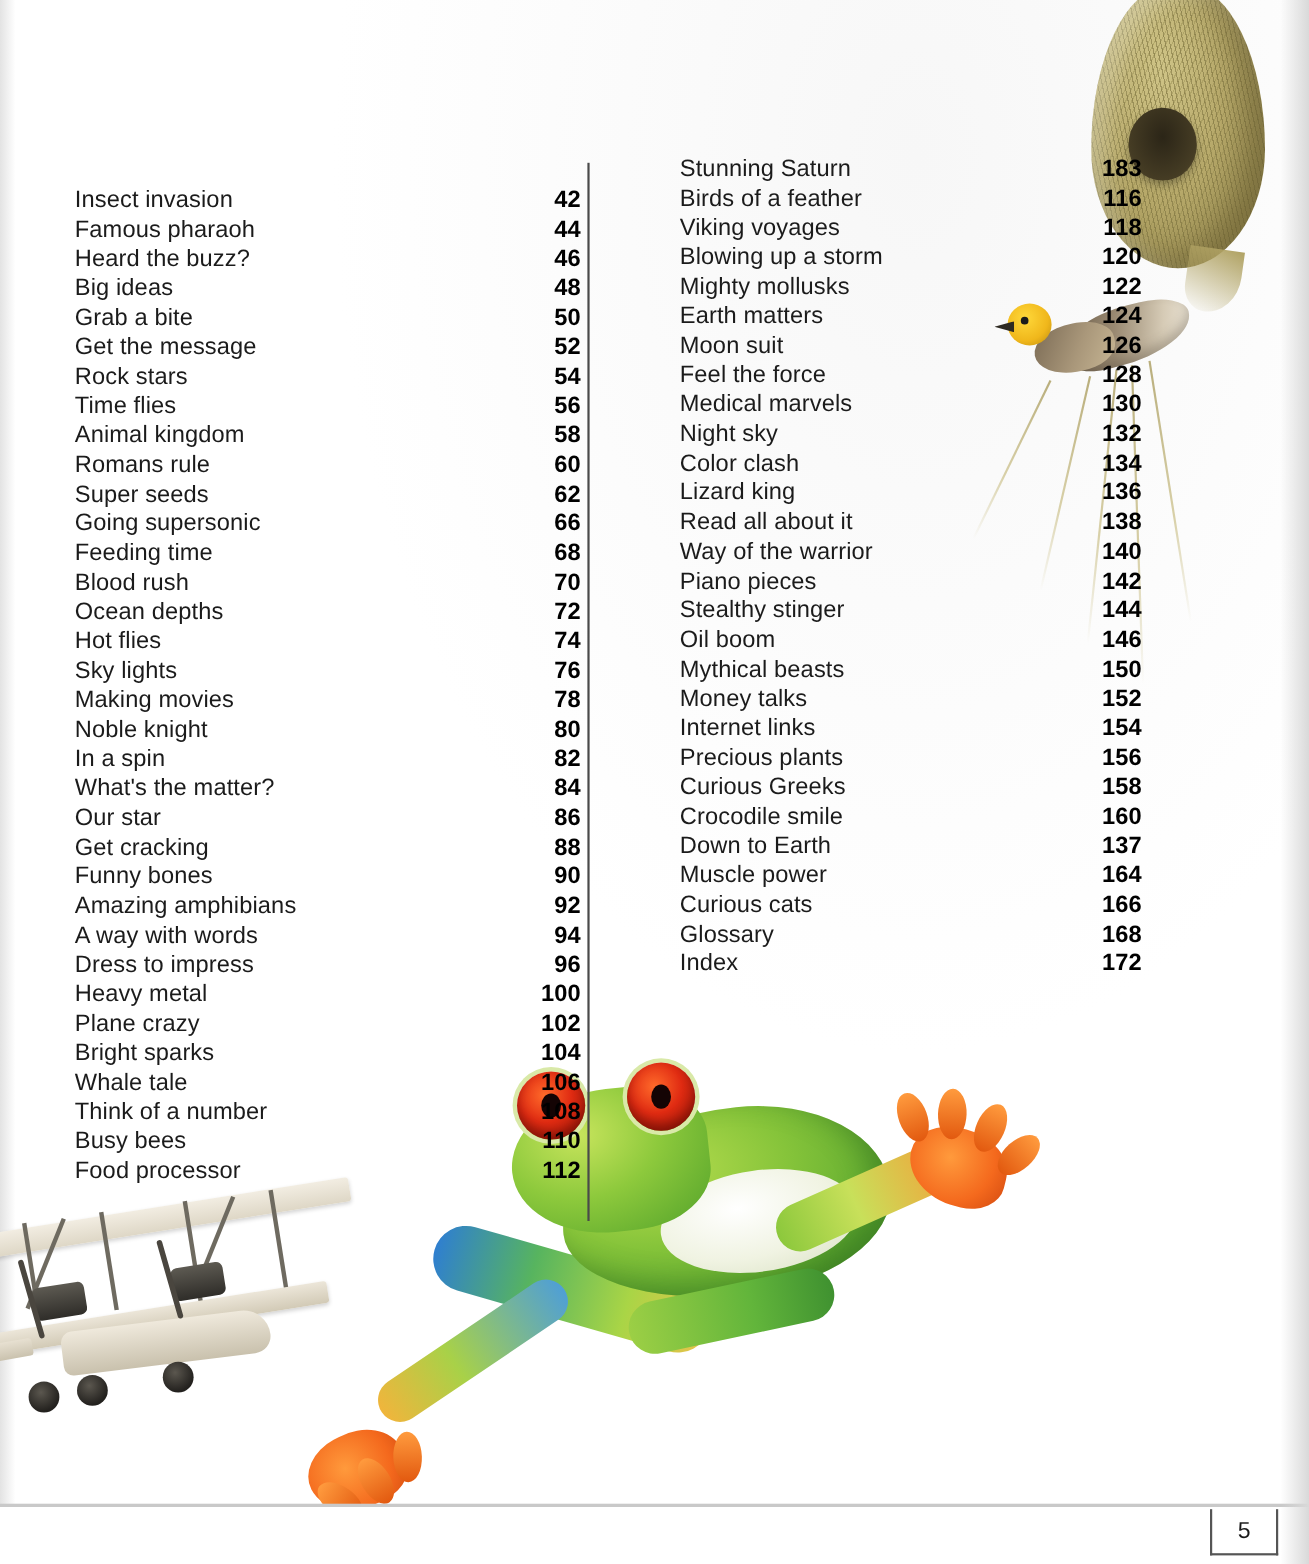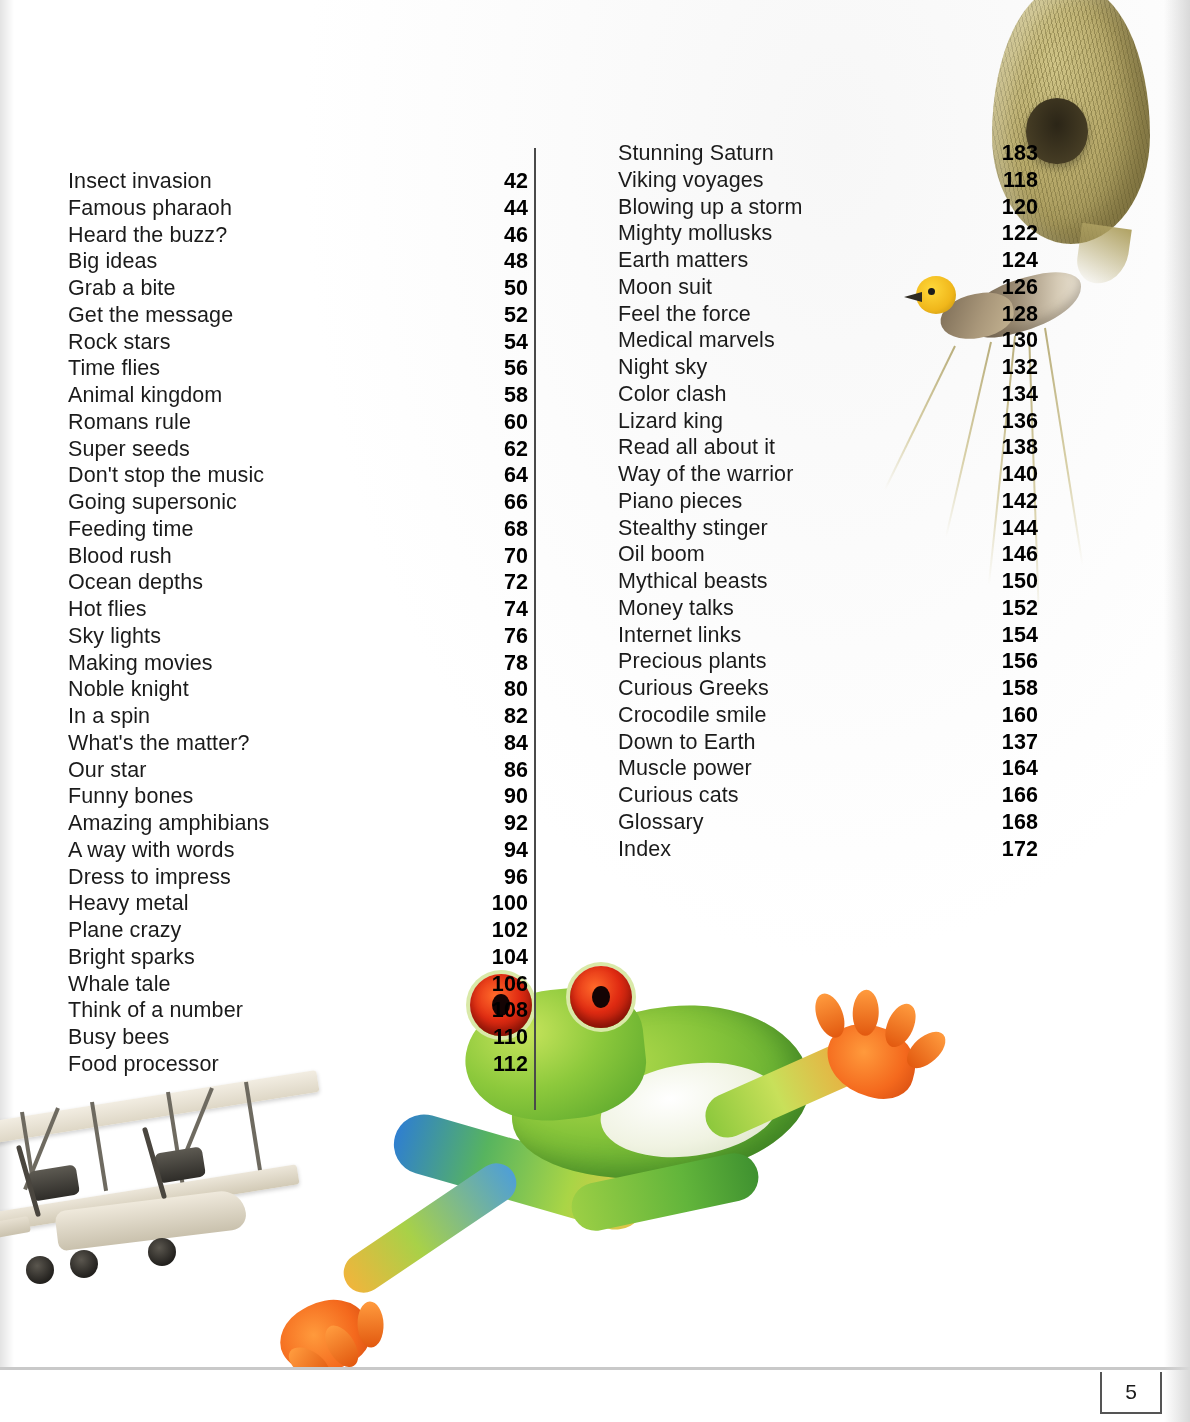--- a/index.html
+++ b/index.html
@@ -510,25 +510,20 @@
           <span class="title">Romans rule</span>
           <span class="spacer"></span>
           <span class="pagenum">60</span>
         </div>
       <div class="entry">
           <span class="title">Super seeds</span>
           <span class="spacer"></span>
           <span class="pagenum">62</span>
         </div>
       <div class="entry">
-          <span class="title">Don't stop the music</span>
-          <span class="spacer"></span>
-          <span class="pagenum">64</span>
-        </div>
-      <div class="entry">
           <span class="title">Going supersonic</span>
           <span class="spacer"></span>
           <span class="pagenum">66</span>
         </div>
       <div class="entry">
           <span class="title">Feeding time</span>
           <span class="spacer"></span>
           <span class="pagenum">68</span>
         </div>
       <div class="entry">
@@ -570,20 +565,25 @@
           <span class="title">What's the matter?</span>
           <span class="spacer"></span>
           <span class="pagenum">84</span>
         </div>
       <div class="entry">
           <span class="title">Our star</span>
           <span class="spacer"></span>
           <span class="pagenum">86</span>
         </div>
       <div class="entry">
+          <span class="title">Get cracking</span>
+          <span class="spacer"></span>
+          <span class="pagenum">88</span>
+        </div>
+      <div class="entry">
           <span class="title">Funny bones</span>
           <span class="spacer"></span>
           <span class="pagenum">90</span>
         </div>
       <div class="entry">
           <span class="title">Amazing amphibians</span>
           <span class="spacer"></span>
           <span class="pagenum">92</span>
         </div>
       <div class="entry">
@@ -633,20 +633,25 @@
         </div>
     </div>
 
     <div class="divider"></div>
 
     <div class="col col-right">
       <div class="entry">
           <span class="title">Stunning Saturn</span>
           <span class="spacer"></span>
           <span class="pagenum">183</span>
+        </div>
+      <div class="entry">
+          <span class="title">Birds of a feather</span>
+          <span class="spacer"></span>
+          <span class="pagenum">116</span>
         </div>
       <div class="entry">
           <span class="title">Viking voyages</span>
           <span class="spacer"></span>
           <span class="pagenum">118</span>
         </div>
       <div class="entry">
           <span class="title">Blowing up a storm</span>
           <span class="spacer"></span>
           <span class="pagenum">120</span>

